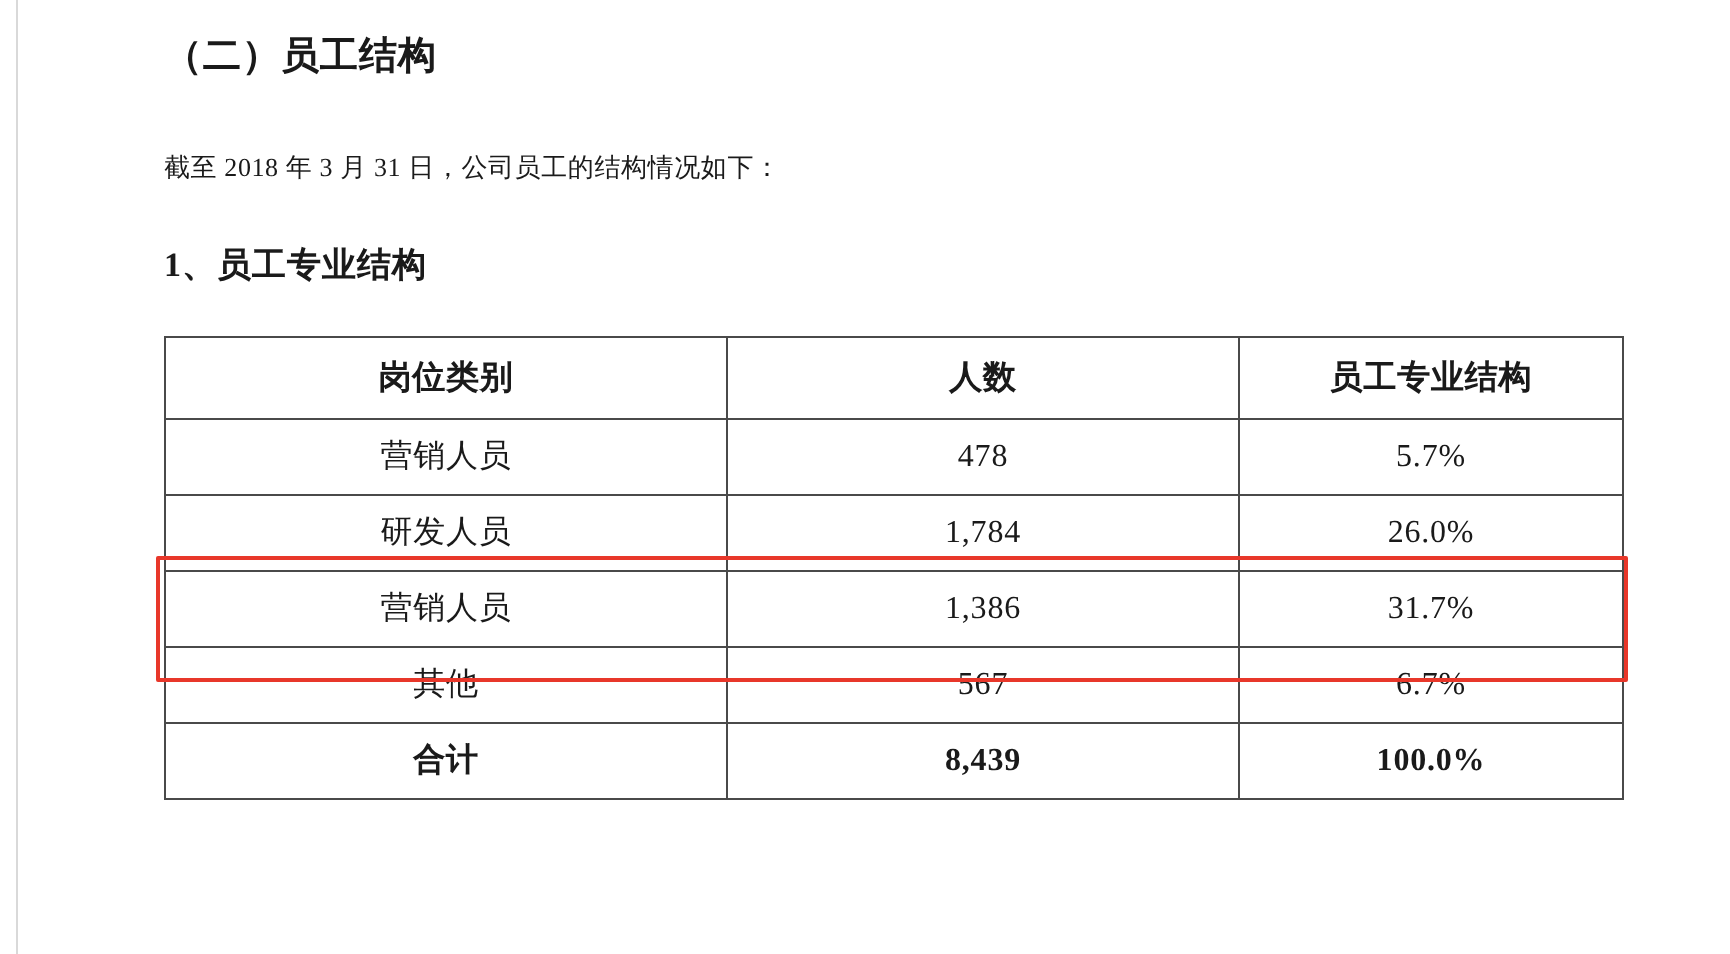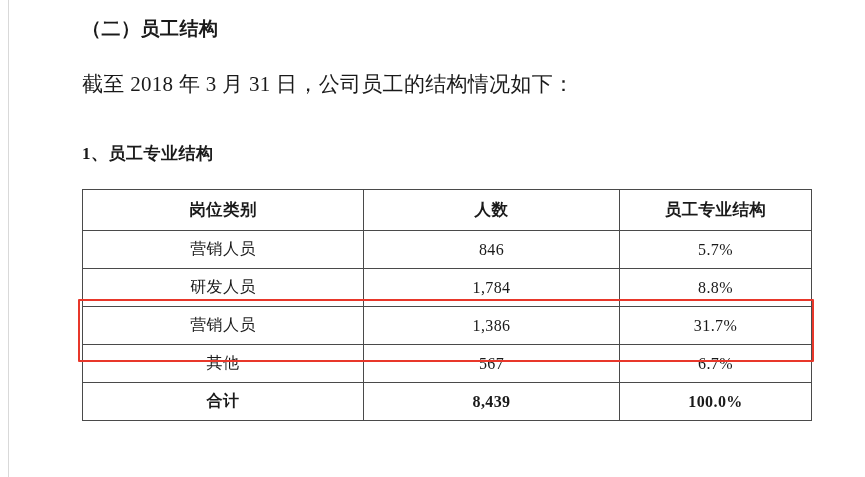--- a/index.html
+++ b/index.html
@@ -36,30 +36,30 @@
   }
   .heading-1 {
     font-size: 19px;
     font-weight: bold;
     letter-spacing: 0.5px;
     margin-top: 14px;
     margin-bottom: 0;
     line-height: 30px;
   }
   .para {
-    font-size: 21px;
+    font-size: 13px;
     line-height: 28px;
     margin-top: 26px;
     letter-spacing: 0.3px;
   }
   .heading-2 {
     font-size: 17px;
     font-weight: bold;
     letter-spacing: 0.5px;
-    margin-top: 43px;
+    margin-top: 22px;
     line-height: 26px;
   }
   .table-wrap {
     position: relative;
     margin-top: 22px;
   }
   table.struct {
     border-collapse: collapse;
     width: 729px;
     table-layout: fixed;
@@ -120,27 +120,27 @@
             <col class="col-c">
         </colgroup>
         <tbody>
           <tr class="header-row">
             <td>岗位类别</td>
             <td>人数</td>
             <td>员工专业结构</td>
           </tr>
           <tr>
             <td>营销人员</td>
-            <td>846</td>
+            <td>478</td>
             <td>5.7%</td>
           </tr>
           <tr>
             <td>研发人员</td>
             <td>1,784</td>
-            <td>8.8%</td>
+            <td>26.0%</td>
           </tr>
           <tr>
             <td>营销人员</td>
             <td>1,386</td>
             <td>31.7%</td>
           </tr>
           <tr>
             <td>其他</td>
             <td>567</td>
             <td>6.7%</td>

